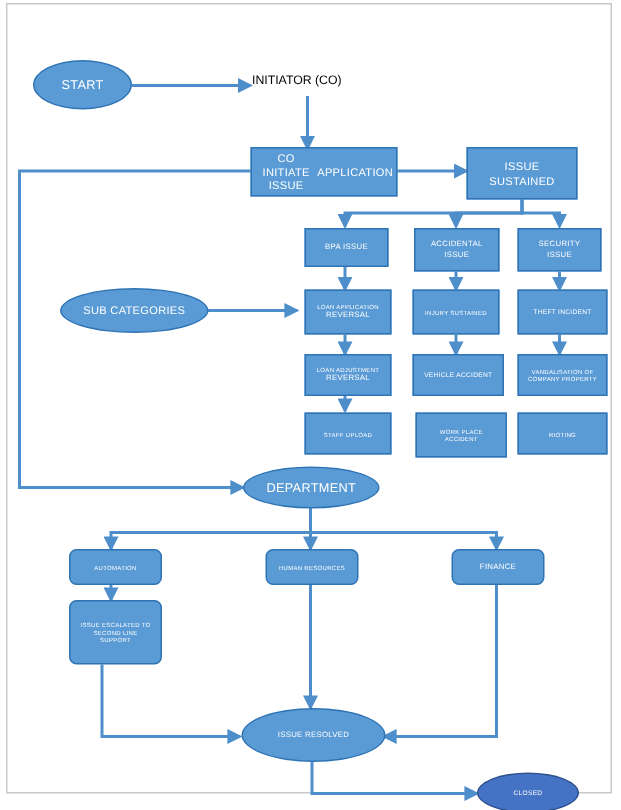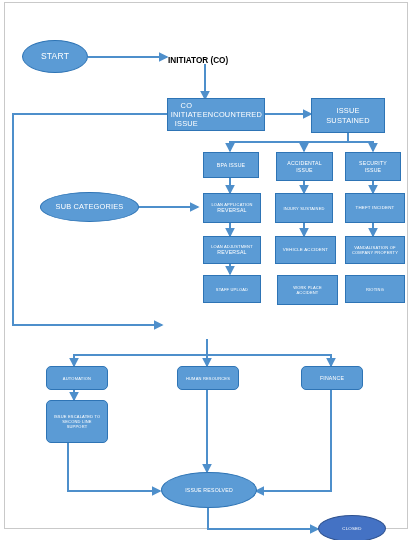--- a/index.html
+++ b/index.html
@@ -10,21 +10,21 @@
   .node{position:absolute;box-sizing:border-box;display:flex;align-items:center;justify-content:center;text-align:center;color:#ffffff;background:#5B9BD5;border:1px solid #2E74B5;line-height:1.25;padding:1px 2px;letter-spacing:.2px;}
   .rect{border-radius:0;}
   .round{border-radius:5px;}
   .ellipse{border-radius:50%;}
   .dark{background:#4472C4;border-color:#2F528F;}
   .t11{font-size:8.5px;}
   .t9{font-size:7.4px;}
   .t7{font-size:4.4px;}
   .t6{font-size:4.0px;}
   .t8{font-size:5.2px;}
-  .plain-label{position:absolute;color:#000000;background:none;border:none;font-size:8.2px;display:flex;align-items:flex-end;justify-content:flex-start;font-weight:bold;}
+  .plain-label{position:absolute;color:#000000;background:none;border:none;font-size:8.2px;display:flex;align-items:flex-start;justify-content:flex-start;}
 </style>
 </head>
 <body>
 
 <div id="page">
   <div id="page-border"></div>
 
   <svg id="canvas" viewBox="0 0 414 540">
     <defs>
       <marker id="ah" markerWidth="5" markerHeight="5" refX="4.2" refY="2.5" orient="auto">
@@ -76,21 +76,21 @@
   <div class="node ellipse t11" style="left:22px;top:40px;width:66px;height:33px;">
     <span>START</span>
   </div>
 
   <div class="plain-label" style="left:168px;top:49px;width:90px;height:16px;">
     <span>INITIATOR (CO)</span>
   </div>
 
   <div class="node rect t9" style="left:167px;top:98px;width:98px;height:33px;flex-direction:row;">
     <span>CO INITIATE ISSUE</span>
-    <span>ENCOUNTERED</span>
+    <span>APPLICATION</span>
   </div>
 
   <div class="node rect t9" style="left:311px;top:98px;width:74px;height:35px;flex-direction:column;">
     <span>ISSUE</span>
     <span>SUSTAINED</span>
   </div>
 
   <div class="node rect t8" style="left:203px;top:152px;width:56px;height:26px;">
     <span>BPA ISSUE</span>
   </div>
@@ -142,20 +142,23 @@
 
   <div class="node rect" style="left:345px;top:236px;width:60px;height:28px;flex-direction:column;">
     <span class="t6">VANDALISATION OF</span>
     <span class="t6">COMPANY PROPERTY</span>
   </div>
 
   <div class="node rect t6" style="left:345px;top:275px;width:60px;height:28px;">
     <span>RIOTING</span>
   </div>
 
+  <div class="node ellipse t11" style="left:162px;top:311px;width:91px;height:28px;">
+    <span>DEPARTMENT</span>
+  </div>
 
   <div class="node round t6" style="left:46px;top:366px;width:62px;height:24px;">
     <span>AUTOMATION</span>
   </div>
 
   <div class="node round t6" style="left:177px;top:366px;width:62px;height:24px;">
     <span>HUMAN RESOURCES</span>
   </div>
 
   <div class="node round t8" style="left:301px;top:366px;width:62px;height:24px;">

